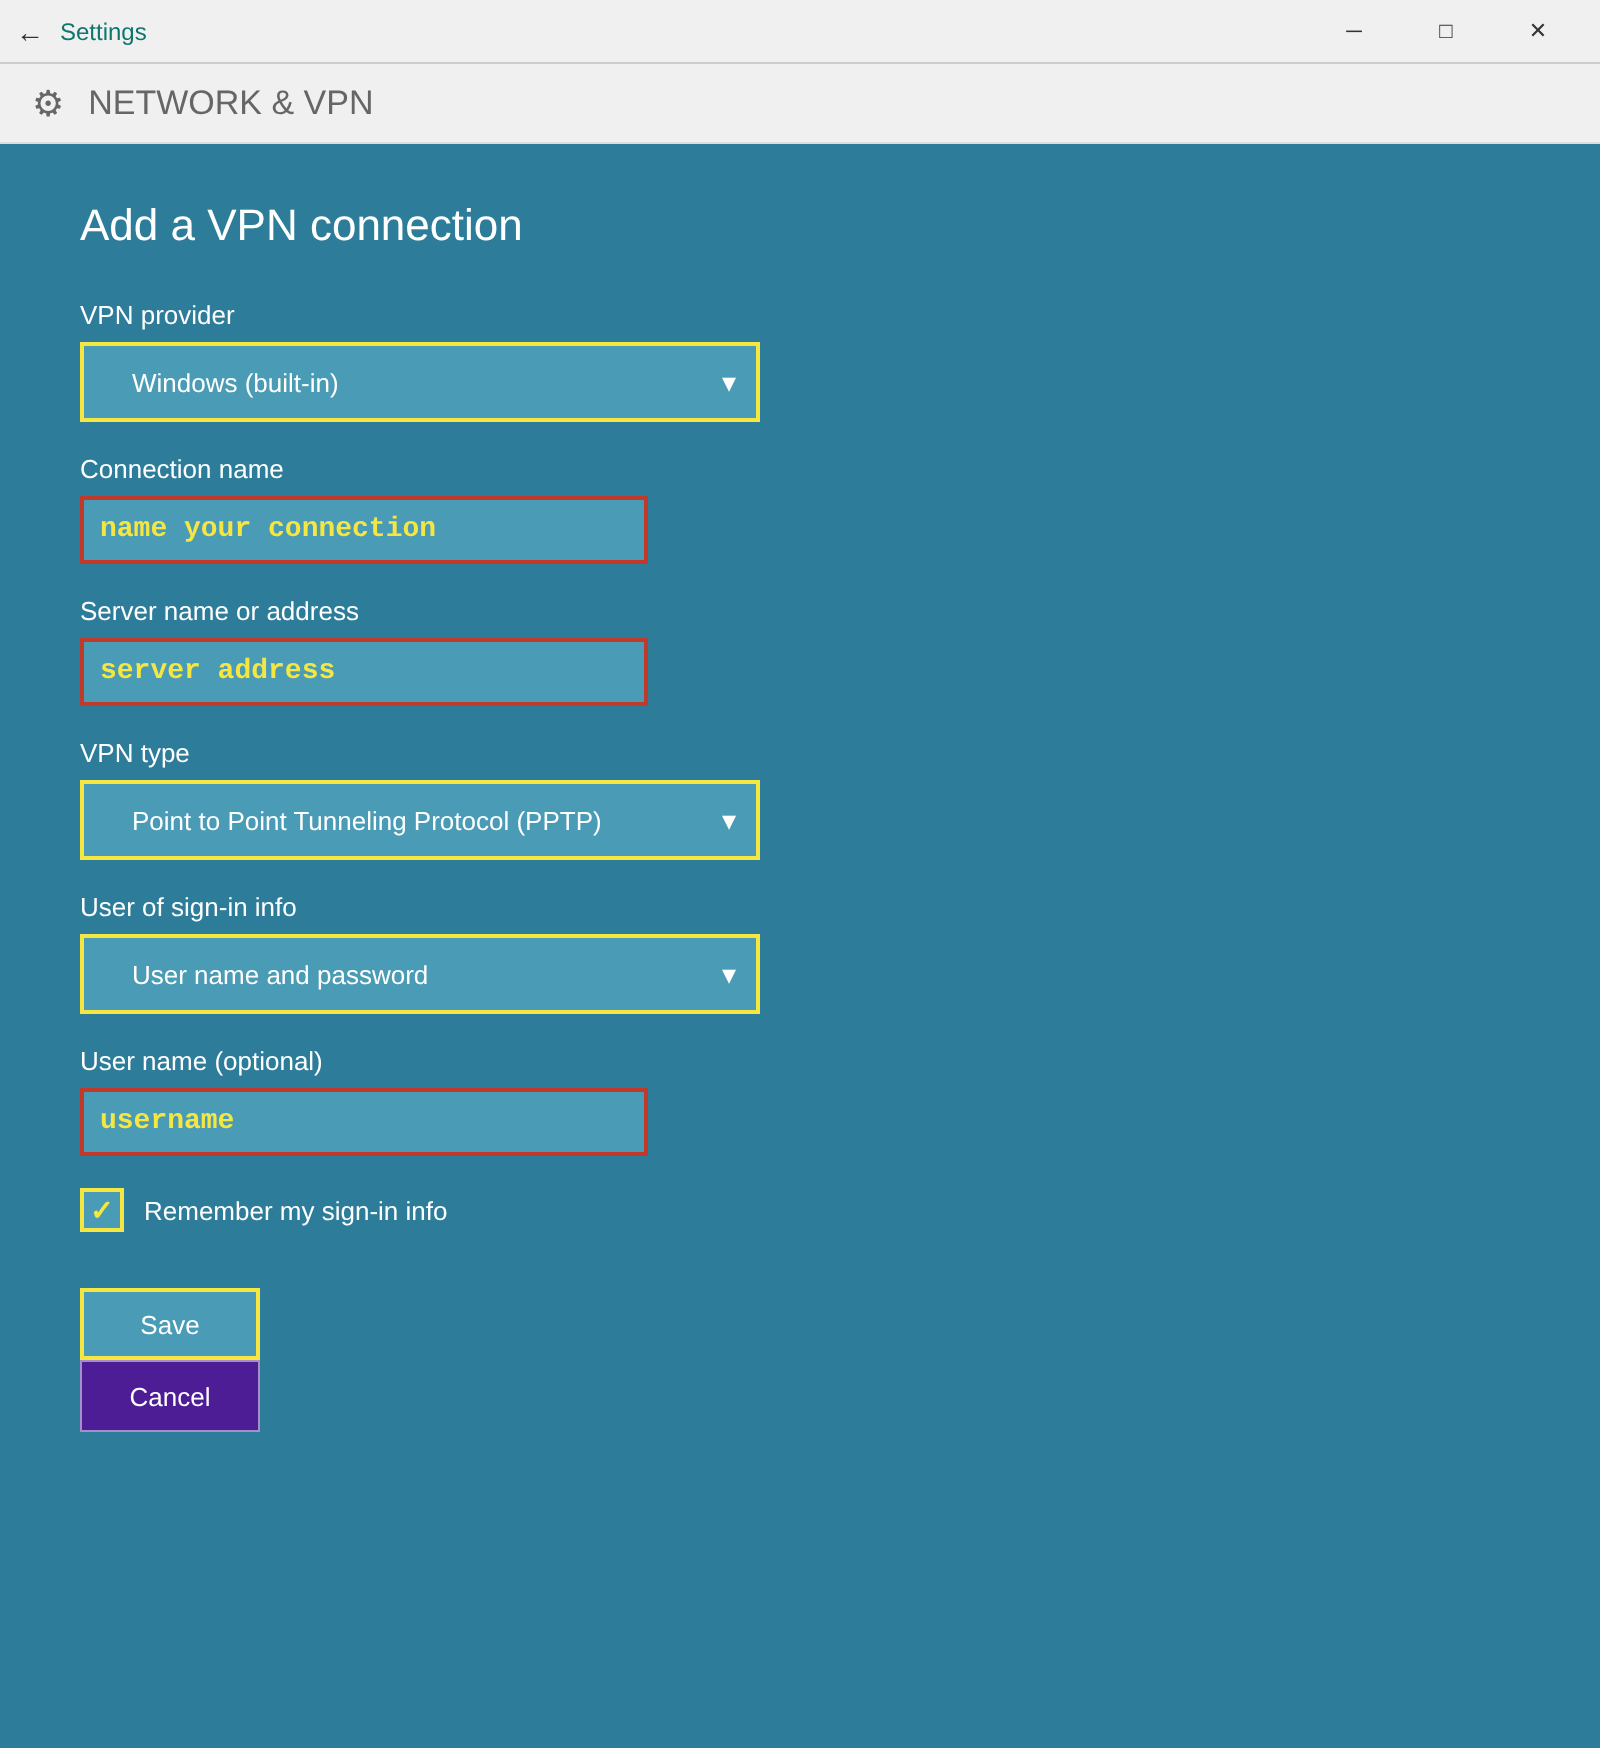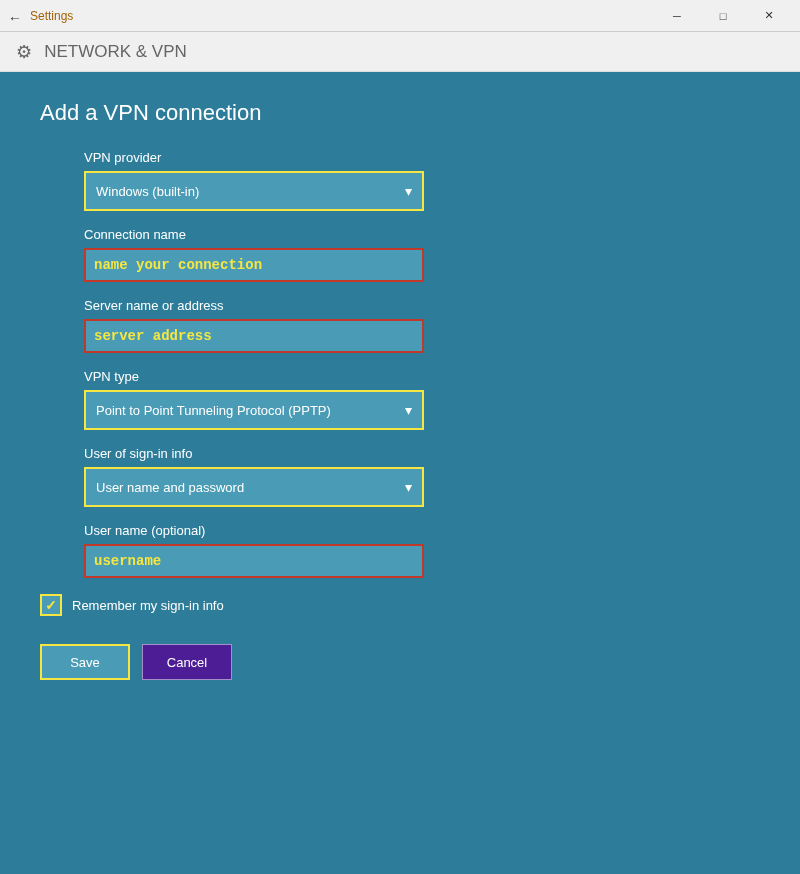--- a/index.html
+++ b/index.html
@@ -22,21 +22,21 @@
       justify-content: space-between;
       border-bottom: 1px solid #ccc;
     }
     .title-bar-left {
       display: flex;
       align-items: center;
       gap: 8px;
     }
     .title-bar-title {
       font-size: 12px;
-      color: #a16207;
+      color: #0f766e;
     }
     .title-bar-controls {
       display: flex;
       gap: 0;
     }
     .title-bar-btn {
       width: 46px;
       height: 32px;
       border: none;
       background: transparent;
@@ -85,21 +85,20 @@
 
     .form-label {
       font-size: 13px;
       color: white;
       margin-bottom: 6px;
       display: block;
     }
 
     .form-group {
       margin-bottom: 16px;
-      margin-left: 44px;
     }
     .dropdown-container {
       position: relative;
       width: 340px;
       border: 2px solid #f5e642;
     }
     .dropdown-container::after {
       content: '▾';
       position: absolute;
       right: 10px;
@@ -108,31 +107,31 @@
       color: white;
       pointer-events: none;
       font-size: 14px;
     }
     .dropdown-container select {
       width: 100%;
       height: 36px;
       background: #4a9bb5;
       color: white;
       border: none;
-      padding: 0 10px;
+      padding: 0 24px;
       font-size: 13px;
       cursor: pointer;
       appearance: none;
       -webkit-appearance: none;
       outline: none;
     }
 
     
     .text-input {
-      width: 340px;
+      width: 284px;
       height: 34px;
       background: #4a9bb5;
       border: 1px solid #5aafc7;
       border-top: 1px solid #3a8aaa;
       color: #f5e642;
       font-family: 'Courier New', monospace;
       font-size: 14px;
       font-weight: bold;
       padding: 0 8px;
       outline: none;
@@ -171,23 +170,23 @@
       font-weight: bold;
     }
     .checkbox-label {
       font-size: 13px;
       color: white;
     }
 
     
     .buttons-row {
       display: flex;
-      justify-content: flex-start;
-      gap: 12px;
+      justify-content: space-between;
       margin-top: 8px;
+      flex-direction: column;
     }
     .btn-save {
       width: 90px;
       height: 36px;
       background: #4a9bb5;
       color: white;
       border: 2px solid #f5e642;
       font-size: 13px;
       cursor: pointer;
       font-family: 'Segoe UI', Arial, sans-serif;

